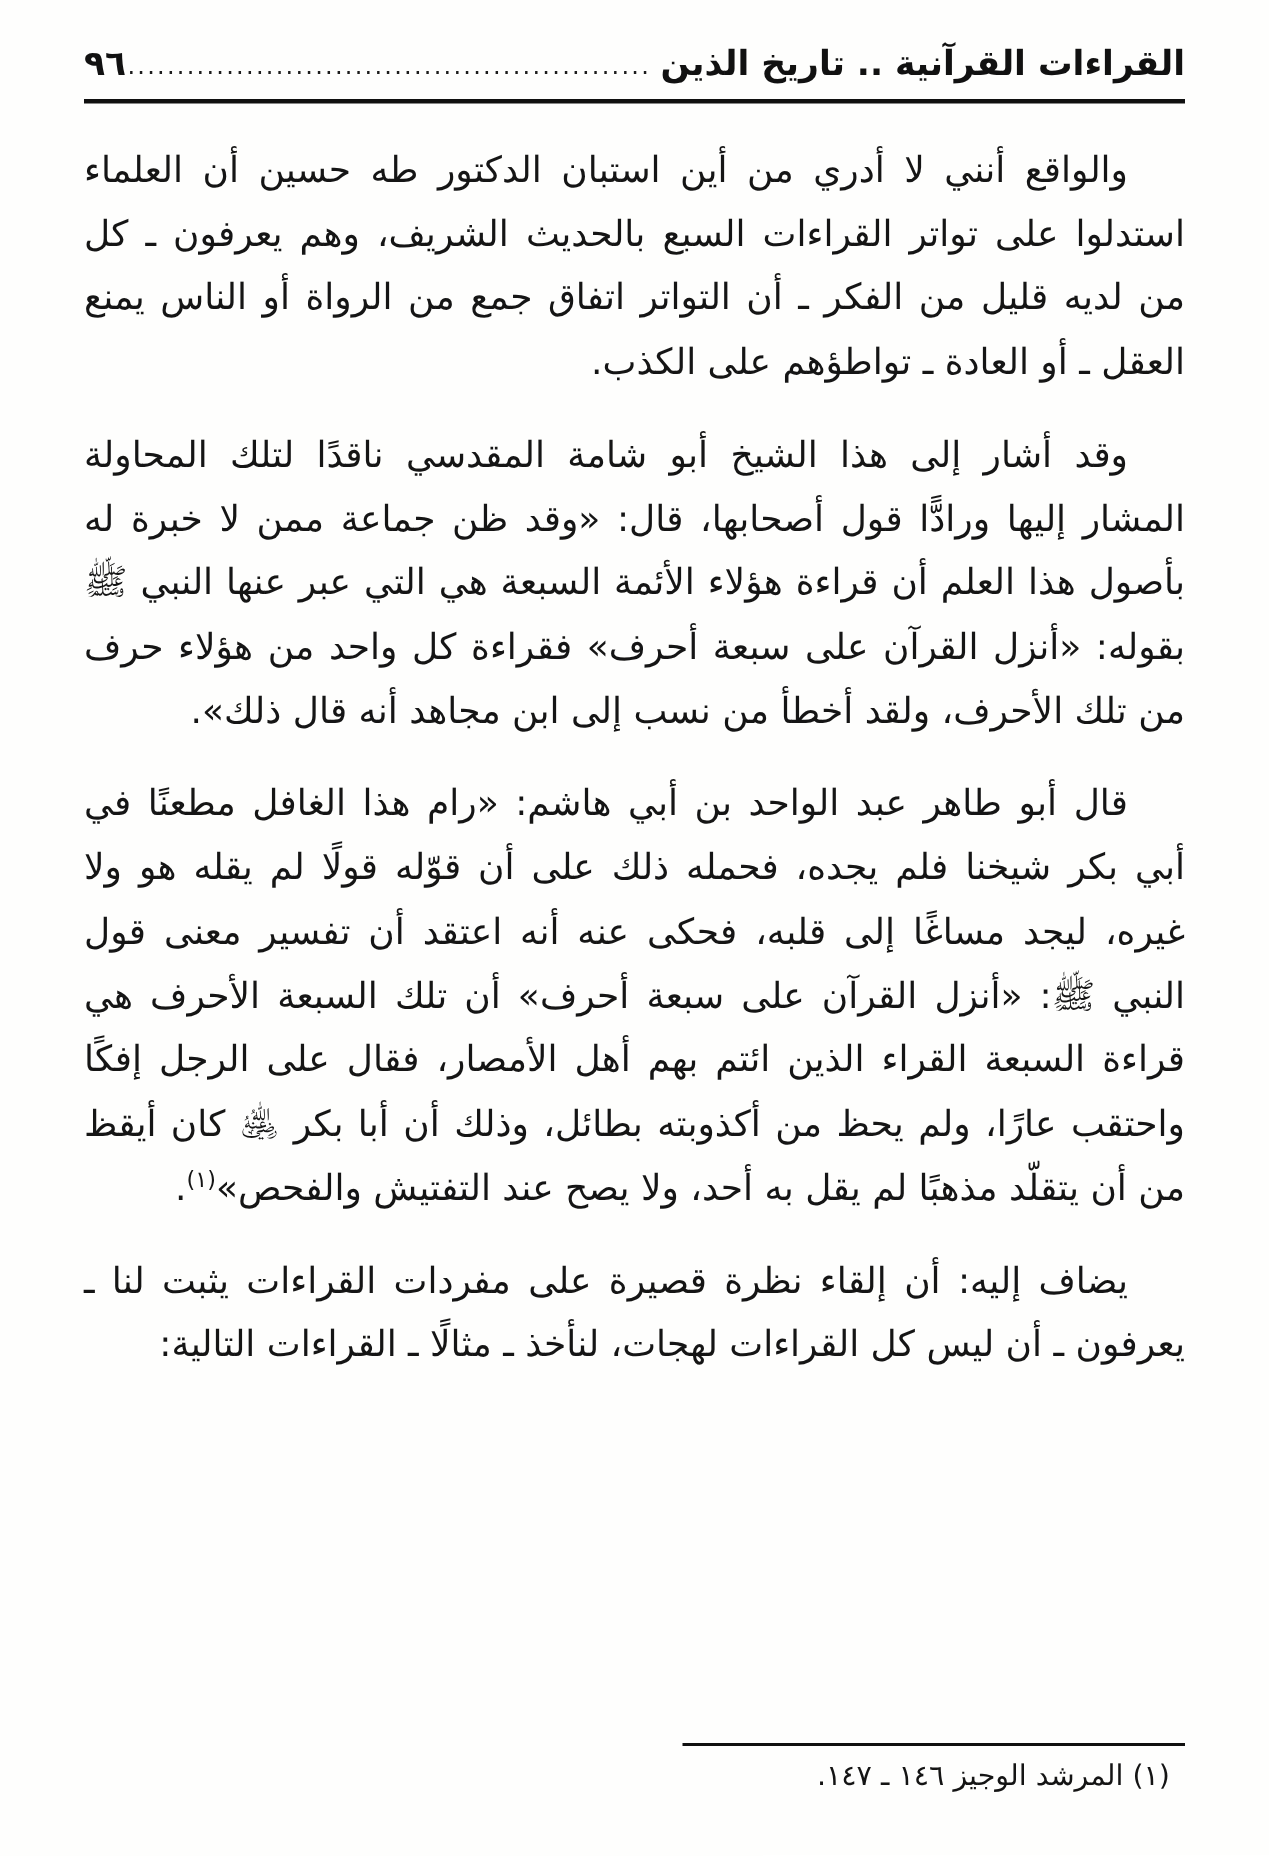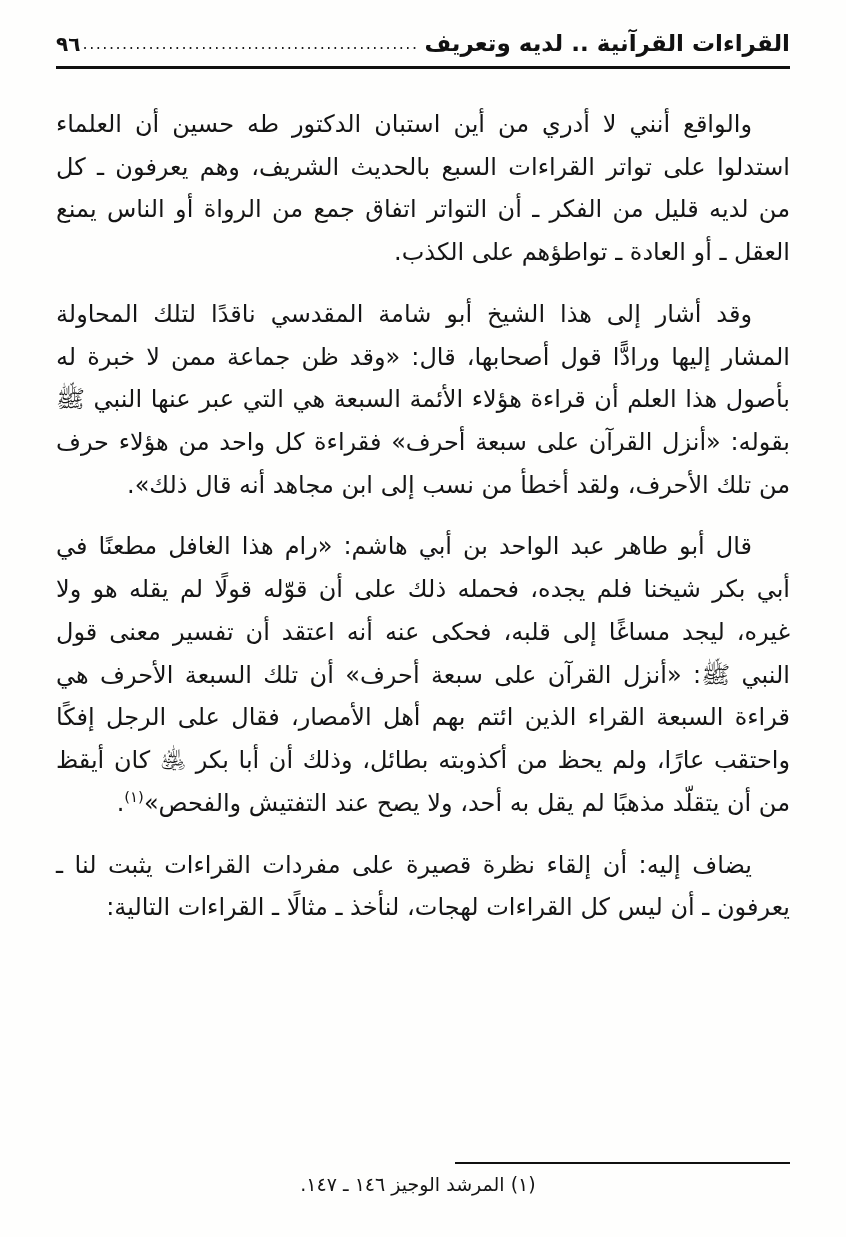--- a/index.html
+++ b/index.html
@@ -35,28 +35,28 @@
     overflow: hidden;
     white-space: nowrap;
     font-size: 16px;
     font-weight: normal;
     letter-spacing: 1.5px;
     padding: 0 6px 3px 6px;
     color: #1c1c1c;
   }
   .page-number {
     white-space: nowrap;
-    font-size: 20px;
+    font-size: 23px;
   }
   .header-rule {
     border-top: 3px solid #101010;
     margin-top: 10px;
   }
   .page-body {
-    padding-top: 15px;
+    padding-top: 4px;
     font-size: 24px;
     line-height: 1.78;
     text-align: justify;
   }
   .page-body p {
     margin: 19px 0;
     text-indent: 38px;
   }
   .footnote-ref {
     font-size: 0.62em;
@@ -69,31 +69,31 @@
     right: 56px;
     left: 56px;
   }
   .footnote-separator {
     width: 335px;
     border-top: 2px solid #101010;
   }
   .footnote-text {
     font-size: 19px;
     padding: 9px 10px 0 0;
-    text-align: center;
+    text-align: right;
     color: #141414;
   }
 </style>
 </head>
 <body>
 
 <div class="page">
 
   <div class="page-header">
-    <span class="chapter-title">القراءات القرآنية .. لديه وتعريف</span>
+    <span class="chapter-title">القراءات القرآنية .. تاريخ الذين</span>
     <span class="dotted-leader">............................................................................................................................................</span>
     <span class="page-number">٩٦</span>
   </div>
 
   <div class="header-rule"></div>
 
   <div class="page-body">
     <p>والواقع أنني لا أدري من أين استبان الدكتور طه حسين أن العلماء استدلوا على تواتر القراءات السبع بالحديث الشريف، وهم يعرفون ـ كل من لديه قليل من الفكر ـ أن التواتر اتفاق جمع من الرواة أو الناس يمنع العقل ـ أو العادة ـ تواطؤهم على الكذب.</p>
 
 

